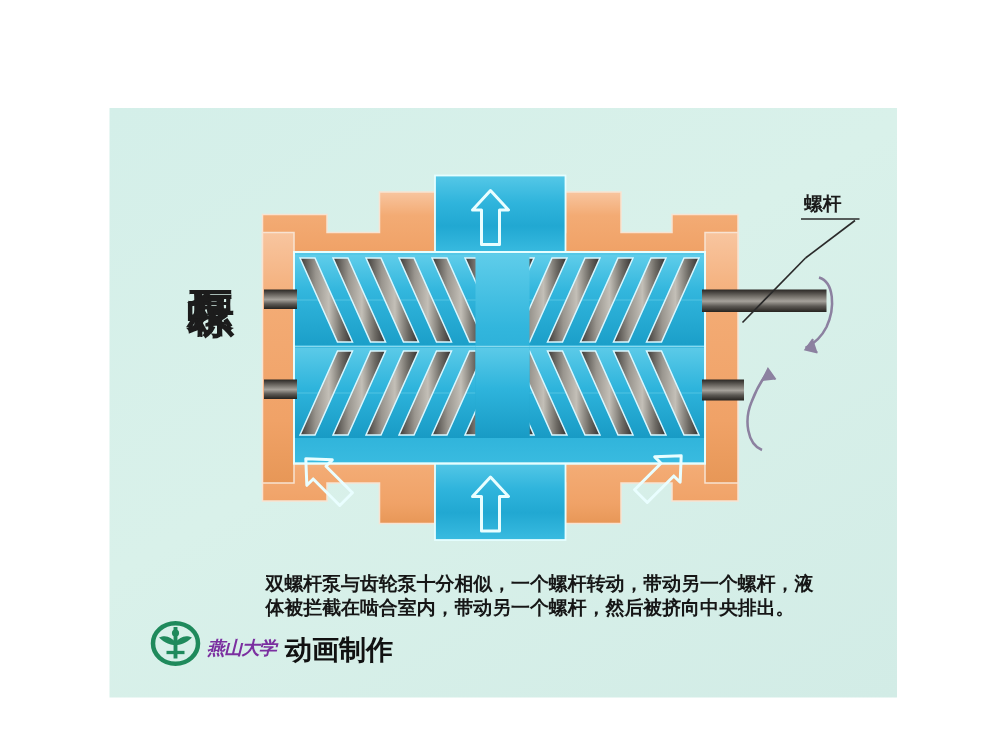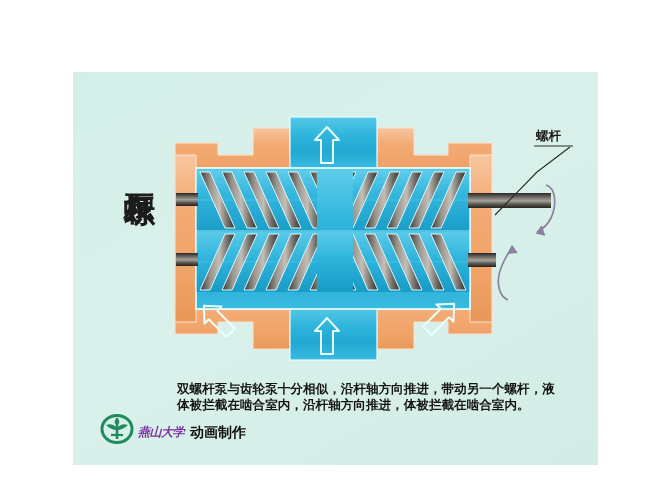--- a/index.html
+++ b/index.html
@@ -91,21 +91,21 @@
     font-size: 12px;
     color: #7b2fa0;
     font-family: "DejaVu Serif", "Liberation Serif", serif;
     font-weight: 700;
     letter-spacing: -0.5px;
     font-style: italic;
     white-space: nowrap;
     margin-top: 7px;
   }
   .made-by {
-    font-size: 14px;
+    font-size: 18px;
     color: #111;
     font-family: Liberation Mono, monospace;
     font-weight: 700;
     white-space: nowrap;
     margin-top: 7px;
     margin-left: 2px;
   }
   
   .drawing {
     position: absolute;
@@ -297,22 +297,22 @@
       <line x1="537" y1="172" x2="570" y2="147" stroke="#2a2a2a" stroke-width="1.1"></line>
       <line x1="534" y1="146" x2="573" y2="146" stroke="#2a2a2a" stroke-width="1.1"></line>
     </g>
   </svg>
 
   <div class="title-vert">螺杆泵</div>
 
   <div class="label-screw">螺杆</div>
 
   <div class="caption">
-    <div>双螺杆泵与齿轮泵十分相似，沿杆轴方向推进，带动另一个螺杆，液</div>
-    <div>体被拦截在啮合室内，沿杆轴方向推进，体被拦截在啮合室内。</div>
+    <div>双螺杆泵与齿轮泵十分相似，一个螺杆转动，带动另一个螺杆，液</div>
+    <div>体被拦截在啮合室内，带动另一个螺杆，然后被挤向中央排出。</div>
   </div>
 
   <div class="footer">
     <div class="logo-mark">
       <svg viewBox="0 0 34 34" width="34" height="34">
         <ellipse cx="17" cy="17" rx="15" ry="13.5" fill="none" stroke="#1f8a5c" stroke-width="3"></ellipse>
         <path d="M17,6 L17,27" stroke="#1f8a5c" stroke-width="2.6"></path>
         <path d="M6,13 C11,11 14,13 17,16 C20,13 23,11 28,13 C24,17 20,18 17,18 C14,18 10,17 6,13 Z" fill="#1f8a5c"></path>
         <path d="M11,23 L23,23" stroke="#1f8a5c" stroke-width="2.2"></path>
         <circle cx="17" cy="10" r="2.4" fill="#1f8a5c"></circle>

